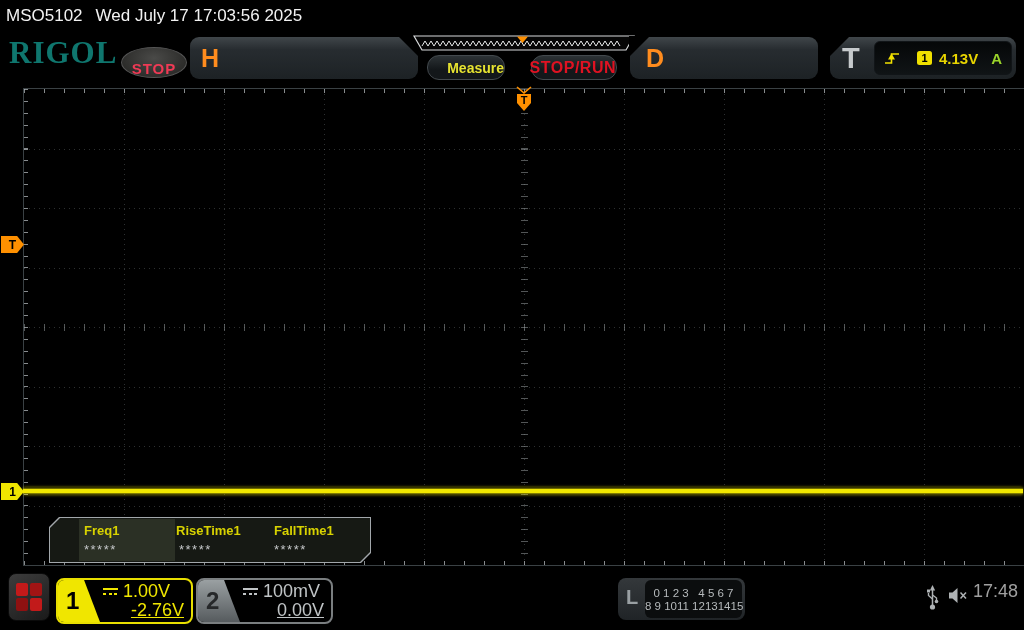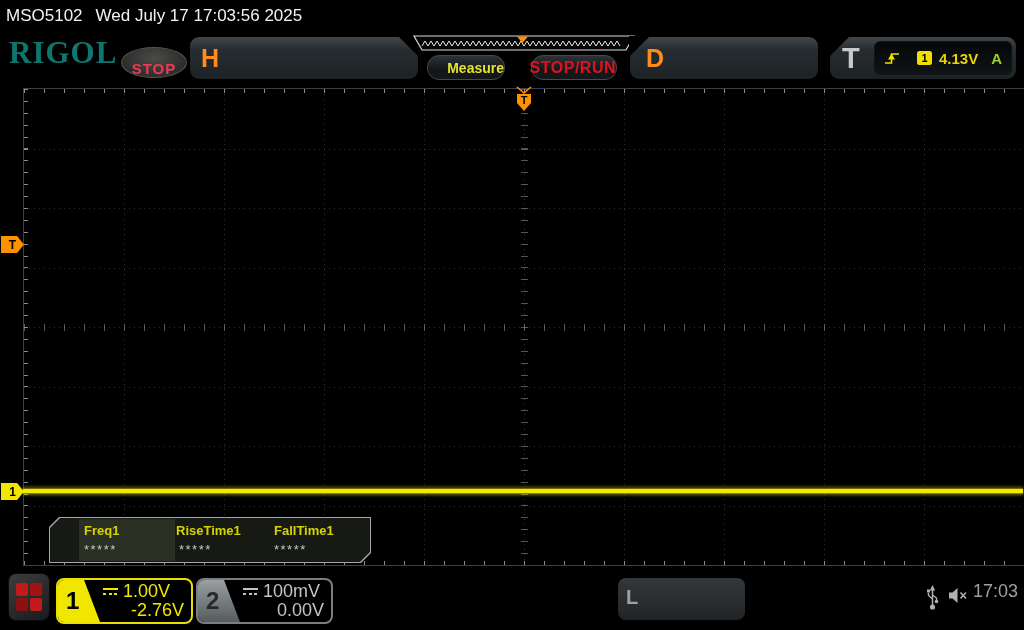--- a/index.html
+++ b/index.html
@@ -114,21 +114,21 @@
   .ch-block{top:11px;width:133px;height:42px;border-radius:8px;background:#000;overflow:hidden;cursor:pointer;}
   #ch1-block{left:56px;border:2px solid #e8df00;}
   #ch2-block{left:196px;border:2px solid #7a7e80;}
   .ch-tab{position:absolute;left:0;top:0;bottom:0;width:42px;
           clip-path:polygon(0 0,62% 0,100% 100%,0 100%);
           display:flex;align-items:center;padding-left:8px;box-sizing:border-box;
           font-size:24px;font-weight:bold;}
   #ch1-block .ch-tab{background:#f0e600;color:#000;}
   #ch2-block .ch-tab{background:linear-gradient(180deg,#9aa0a2,#565b5e);color:#26282a;}
   .ch-row1{position:absolute;left:45px;top:1px;font-size:18px;display:flex;align-items:center;height:20px;}
-  .ch-row2{position:absolute;right:7px;top:20px;font-size:18px;}
+  .ch-row2{position:absolute;right:7px;top:20px;font-size:18px;text-decoration:underline;}
   #ch1-block .ch-row1,#ch1-block .ch-row2{color:#f0e600;}
   #ch2-block .ch-row1,#ch2-block .ch-row2{color:#c0c4c6;}
   .dc-icon{width:15px;height:11px;margin-right:5px;position:relative;}
   .dc-icon:before{content:"";position:absolute;left:0;right:0;top:2px;height:2px;background:currentColor;}
   .dc-icon:after{content:"";position:absolute;left:0;right:0;top:7px;height:2px;
           background:repeating-linear-gradient(to right,currentColor 0 3px,transparent 3px 5.5px);}
 
   #l-block{left:618px;top:11px;width:127px;height:42px;border-radius:8px;cursor:pointer;
           background:linear-gradient(180deg,#34383b,#202427);}
   #l-block .l-letter{position:absolute;left:8px;top:8px;font-size:20px;font-weight:bold;color:#9aa0a3;}
@@ -267,32 +267,36 @@
     <div class="ch-tab">2</div>
     <div class="ch-row1">
       <span class="dc-icon"></span>
       <span>100mV</span>
     </div>
     <div class="ch-row2">0.00V</div>
   </div>
 
   <div class="abs" id="l-block">
     <span class="l-letter">L</span>
+    <div class="l-inner">
+      <div>0 1 2 3   4 5 6 7</div>
+      <div>8 9 1011 12131415</div>
+    </div>
   </div>
 
   <svg class="abs" id="usb-icon" width="15" height="27" viewBox="0 0 15 27">
     <line x1="7.5" y1="5" x2="7.5" y2="21" stroke="#aeb2b4" stroke-width="1.5"></line>
     <polygon points="7.5,1 4.8,6.5 10.2,6.5" fill="#aeb2b4"></polygon>
     <path d="M7.5,15 L3.5,11.5 L3.5,9" fill="none" stroke="#aeb2b4" stroke-width="1.4"></path>
     <rect x="2" y="5.5" width="3" height="3" fill="#aeb2b4"></rect>
     <path d="M7.5,11 L11.5,14 L11.5,16" fill="none" stroke="#aeb2b4" stroke-width="1.4"></path>
     <circle cx="11.5" cy="17.5" r="1.8" fill="#aeb2b4"></circle>
     <circle cx="7.5" cy="23" r="2.6" fill="#aeb2b4"></circle>
   </svg>
 
   <svg class="abs" id="speaker-icon" width="22" height="17" viewBox="0 0 22 17">
     <polygon points="2,5.5 5.5,5.5 10.5,1 10.5,16 5.5,11.5 2,11.5" fill="#aeb2b4"></polygon>
     <line x1="13.5" y1="5.5" x2="19" y2="11.5" stroke="#aeb2b4" stroke-width="1.5"></line>
     <line x1="19" y1="5.5" x2="13.5" y2="11.5" stroke="#aeb2b4" stroke-width="1.5"></line>
   </svg>
 
-  <div class="abs" id="clock">17:03</div>
+  <div class="abs" id="clock">17:48</div>
 </div>
 
 </body></html>

